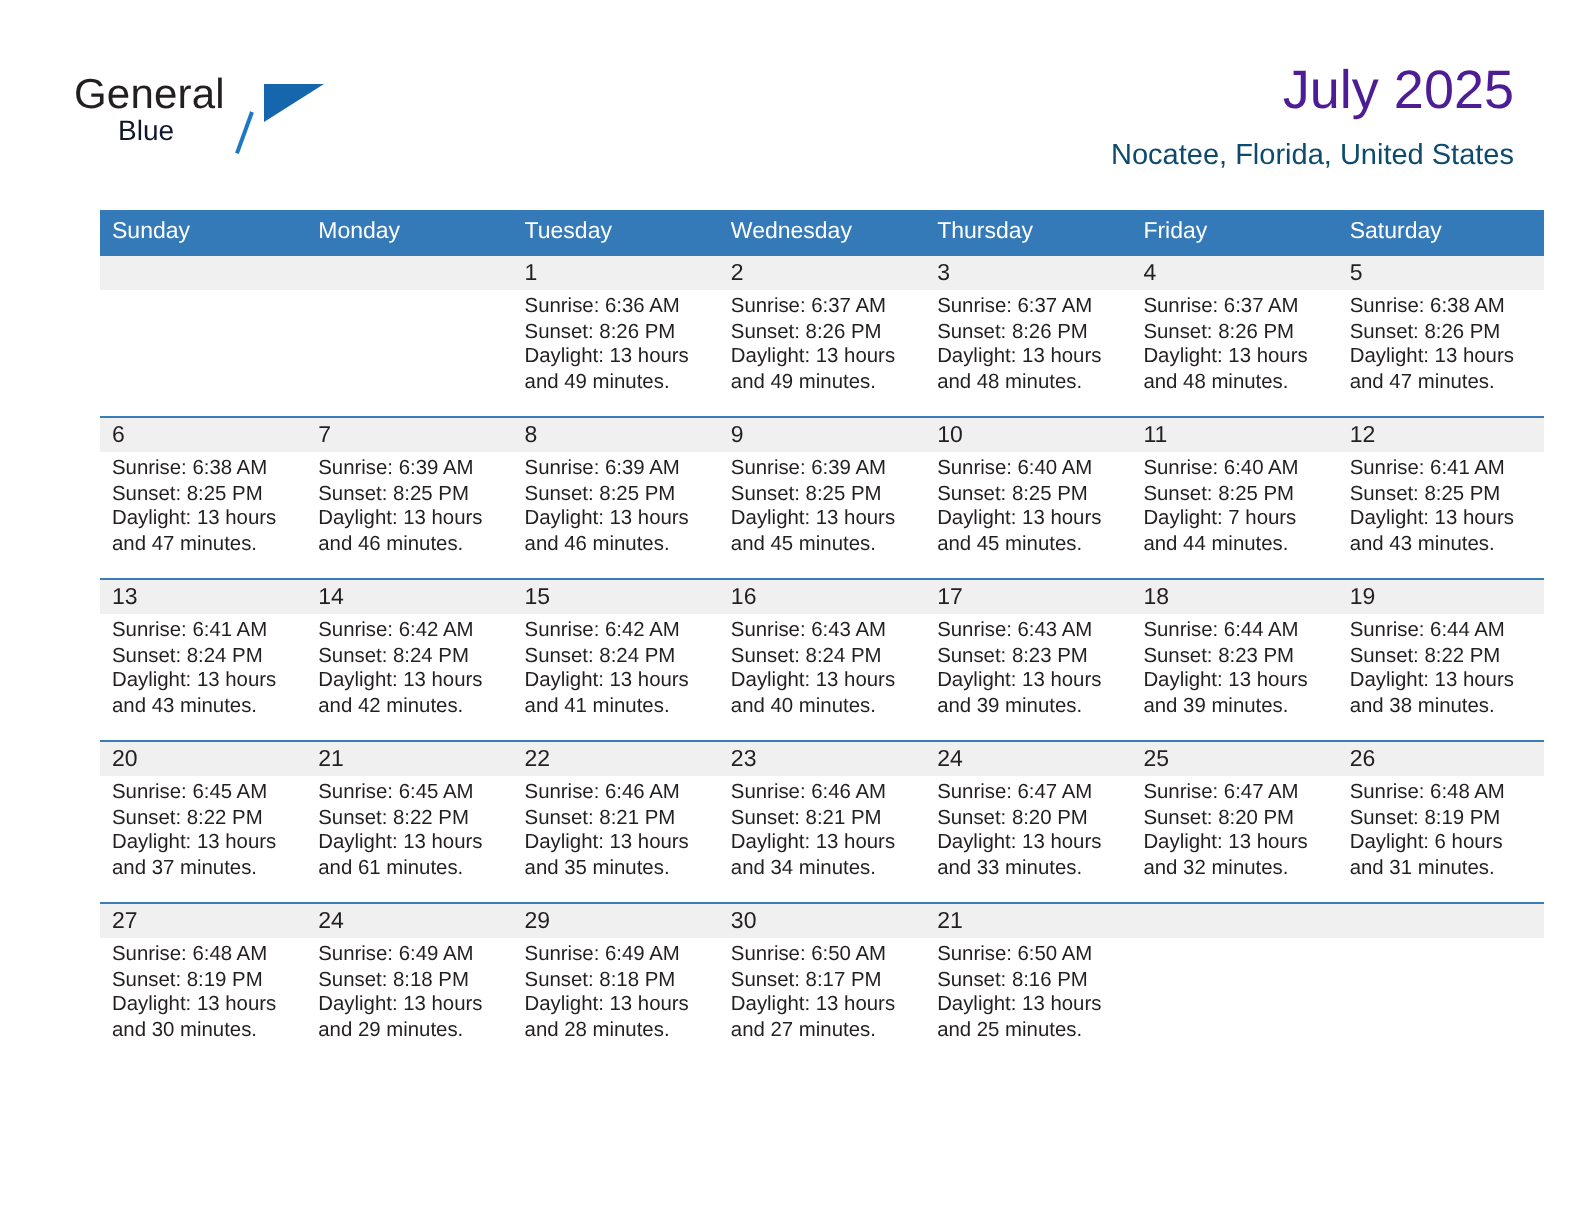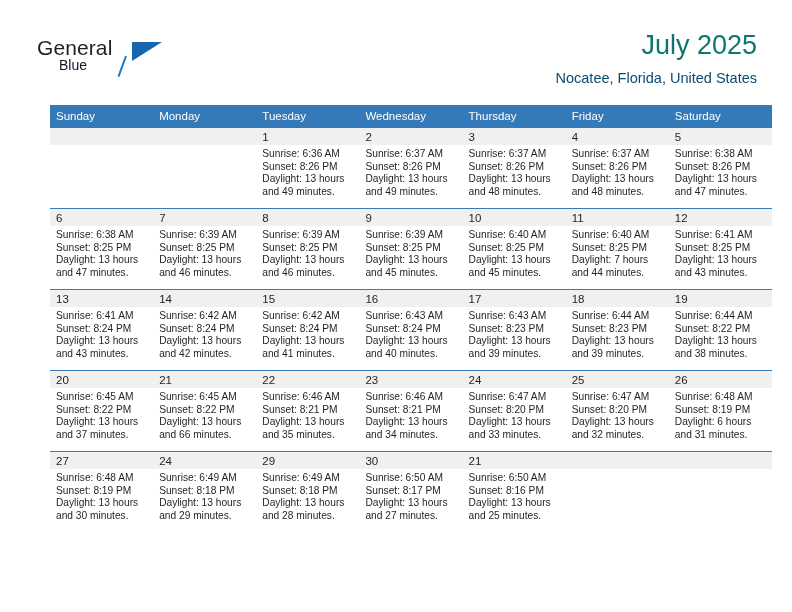--- a/index.html
+++ b/index.html
@@ -75,21 +75,21 @@
   }
 
   .title-block {
     position: absolute;
     right: 0;
     top: 0;
     text-align: right;
   }
   .cal-title {
     font-size: 27px;
-    color: #0f766e;
+    color: #4c1d95;
     line-height: 34px;
     white-space: nowrap;
   }
   .cal-subtitle {
     font-size: 14.5px;
     color: #0c4a6e;
     line-height: 20px;
     margin-top: 6px;
     white-space: nowrap;
   }
@@ -406,21 +406,21 @@
                 <div class="daylight">Daylight: 13 hours and 37 minutes.</div>
               </div>
             </div>
           </td>
           <td>
             <div class="daycell">
               <div class="datestrip">21</div>
               <div class="info">
                 <div>Sunrise: 6:45 AM</div>
                 <div>Sunset: 8:22 PM</div>
-                <div class="daylight">Daylight: 13 hours and 66 minutes.</div>
+                <div class="daylight">Daylight: 13 hours and 61 minutes.</div>
               </div>
             </div>
           </td>
           <td>
             <div class="daycell">
               <div class="datestrip">22</div>
               <div class="info">
                 <div>Sunrise: 6:46 AM</div>
                 <div>Sunset: 8:21 PM</div>
                 <div class="daylight">Daylight: 13 hours and 35 minutes.</div>

